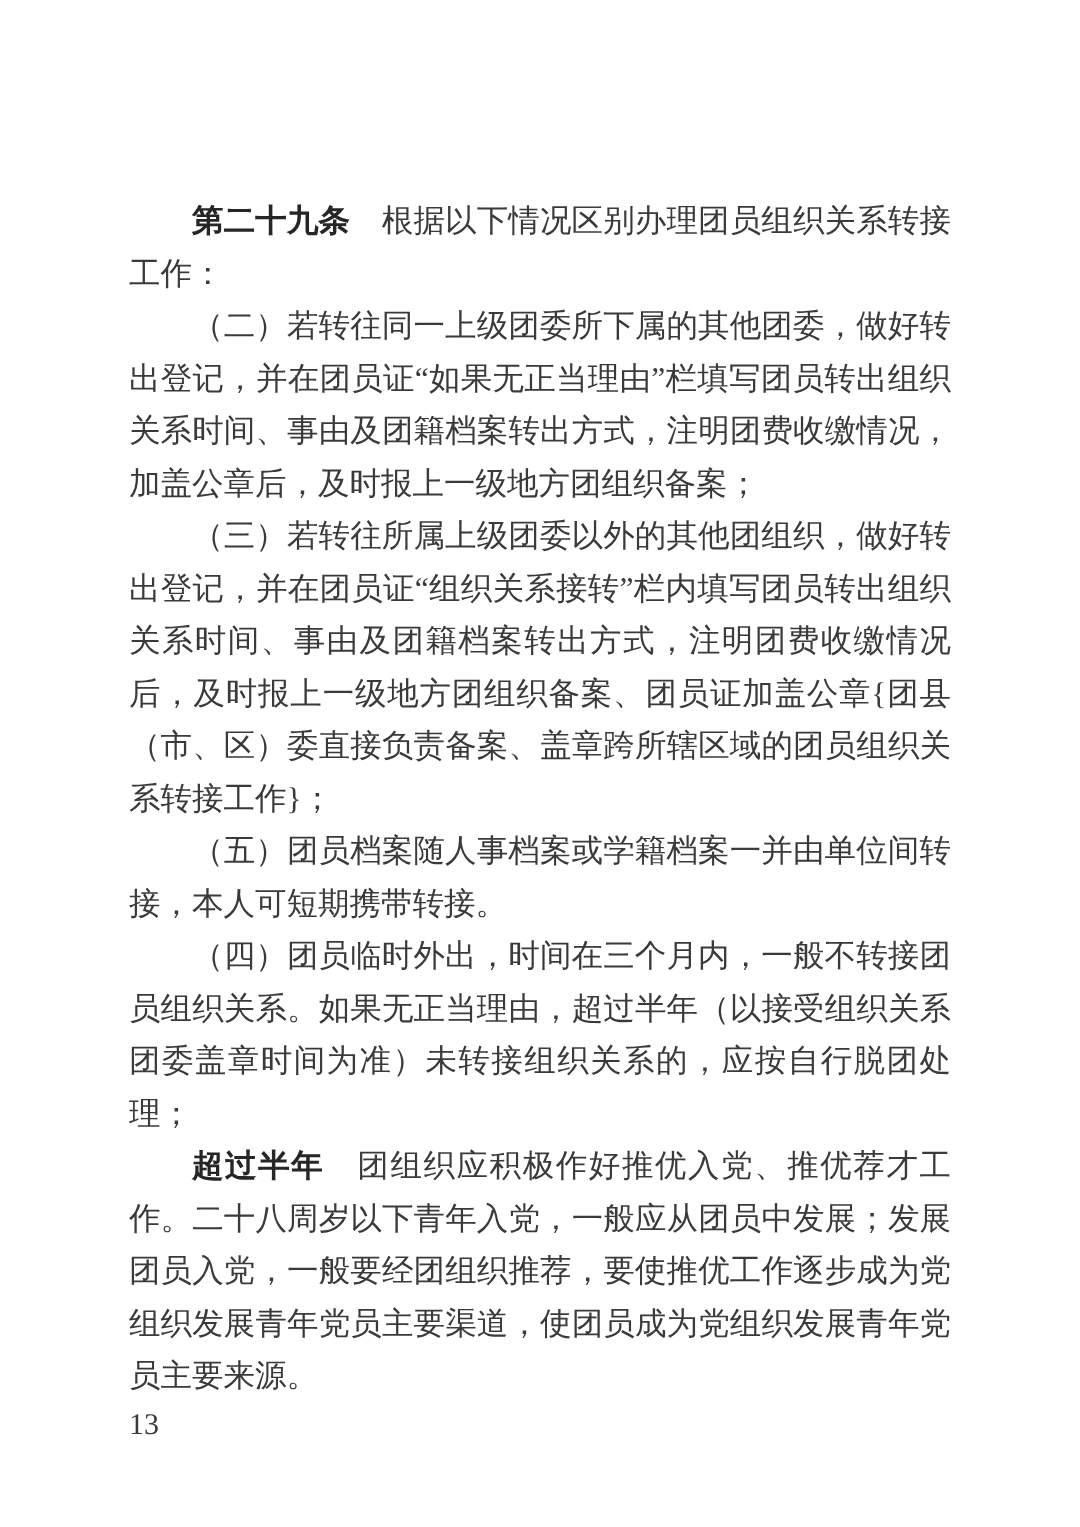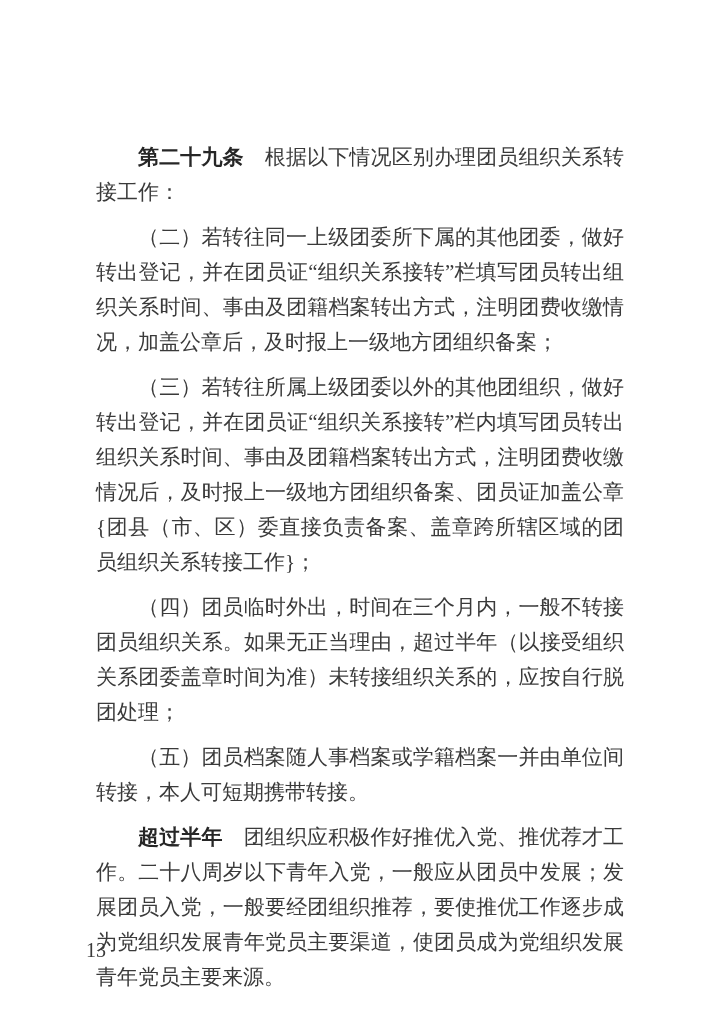--- a/index.html
+++ b/index.html
@@ -15,21 +15,21 @@
     overflow: hidden;
     font-family: "Liberation Serif", "DejaVu Serif", serif;
   }
   .content {
     position: absolute;
     left: 86px;
     top: 130px;
     width: 548px;
   }
   .content p {
-    margin: 10px;
+    margin: 0;
     padding: 0;
     font-size: 21px;
     line-height: 35px;
     color: #3a3a3a;
     text-align: justify;
     text-justify: inter-ideograph;
     text-indent: 2em;
   }
   .content p b {
     font-weight: 700;
@@ -45,20 +45,20 @@
     color: #3a3a3a;
     font-family: "Liberation Serif", "DejaVu Serif", serif;
   }
 </style>
 </head>
 <body>
 
 <div class="page">
   <div class="content">
     <p><b>第二十九条</b><span>　根据以下情况区别办理团员组织关系转接工作：</span></p>
-    <p><b></b><span>（二）若转往同一上级团委所下属的其他团委，做好转出登记，并在团员证“组织关系接转”栏填写团员转出组织关系时间、事由及团籍档案转出方式，注明团费收缴情况，加盖公章后，及时报上一级地方团组织备案；</span></p>
+    <p><b></b><span>（二）若转往同一上级团委所下属的其他团委，做好转出登记，并在团员证“如果无正当理由”栏填写团员转出组织关系时间、事由及团籍档案转出方式，注明团费收缴情况，加盖公章后，及时报上一级地方团组织备案；</span></p>
     <p><b></b><span>（三）若转往所属上级团委以外的其他团组织，做好转出登记，并在团员证“组织关系接转”栏内填写团员转出组织关系时间、事由及团籍档案转出方式，注明团费收缴情况后，及时报上一级地方团组织备案、团员证加盖公章{团县（市、区）委直接负责备案、盖章跨所辖区域的团员组织关系转接工作}；</span></p>
+    <p><b></b><span>（五）团员档案随人事档案或学籍档案一并由单位间转接，本人可短期携带转接。</span></p>
     <p><b></b><span>（四）团员临时外出，时间在三个月内，一般不转接团员组织关系。如果无正当理由，超过半年（以接受组织关系团委盖章时间为准）未转接组织关系的，应按自行脱团处理；</span></p>
-    <p><b></b><span>（五）团员档案随人事档案或学籍档案一并由单位间转接，本人可短期携带转接。</span></p>
     <p><b>超过半年</b><span>　团组织应积极作好推优入党、推优荐才工作。二十八周岁以下青年入党，一般应从团员中发展；发展团员入党，一般要经团组织推荐，要使推优工作逐步成为党组织发展青年党员主要渠道，使团员成为党组织发展青年党员主要来源。</span></p>
   </div>
   <div class="page-number">13</div>
 </div>
 
 </body></html>

